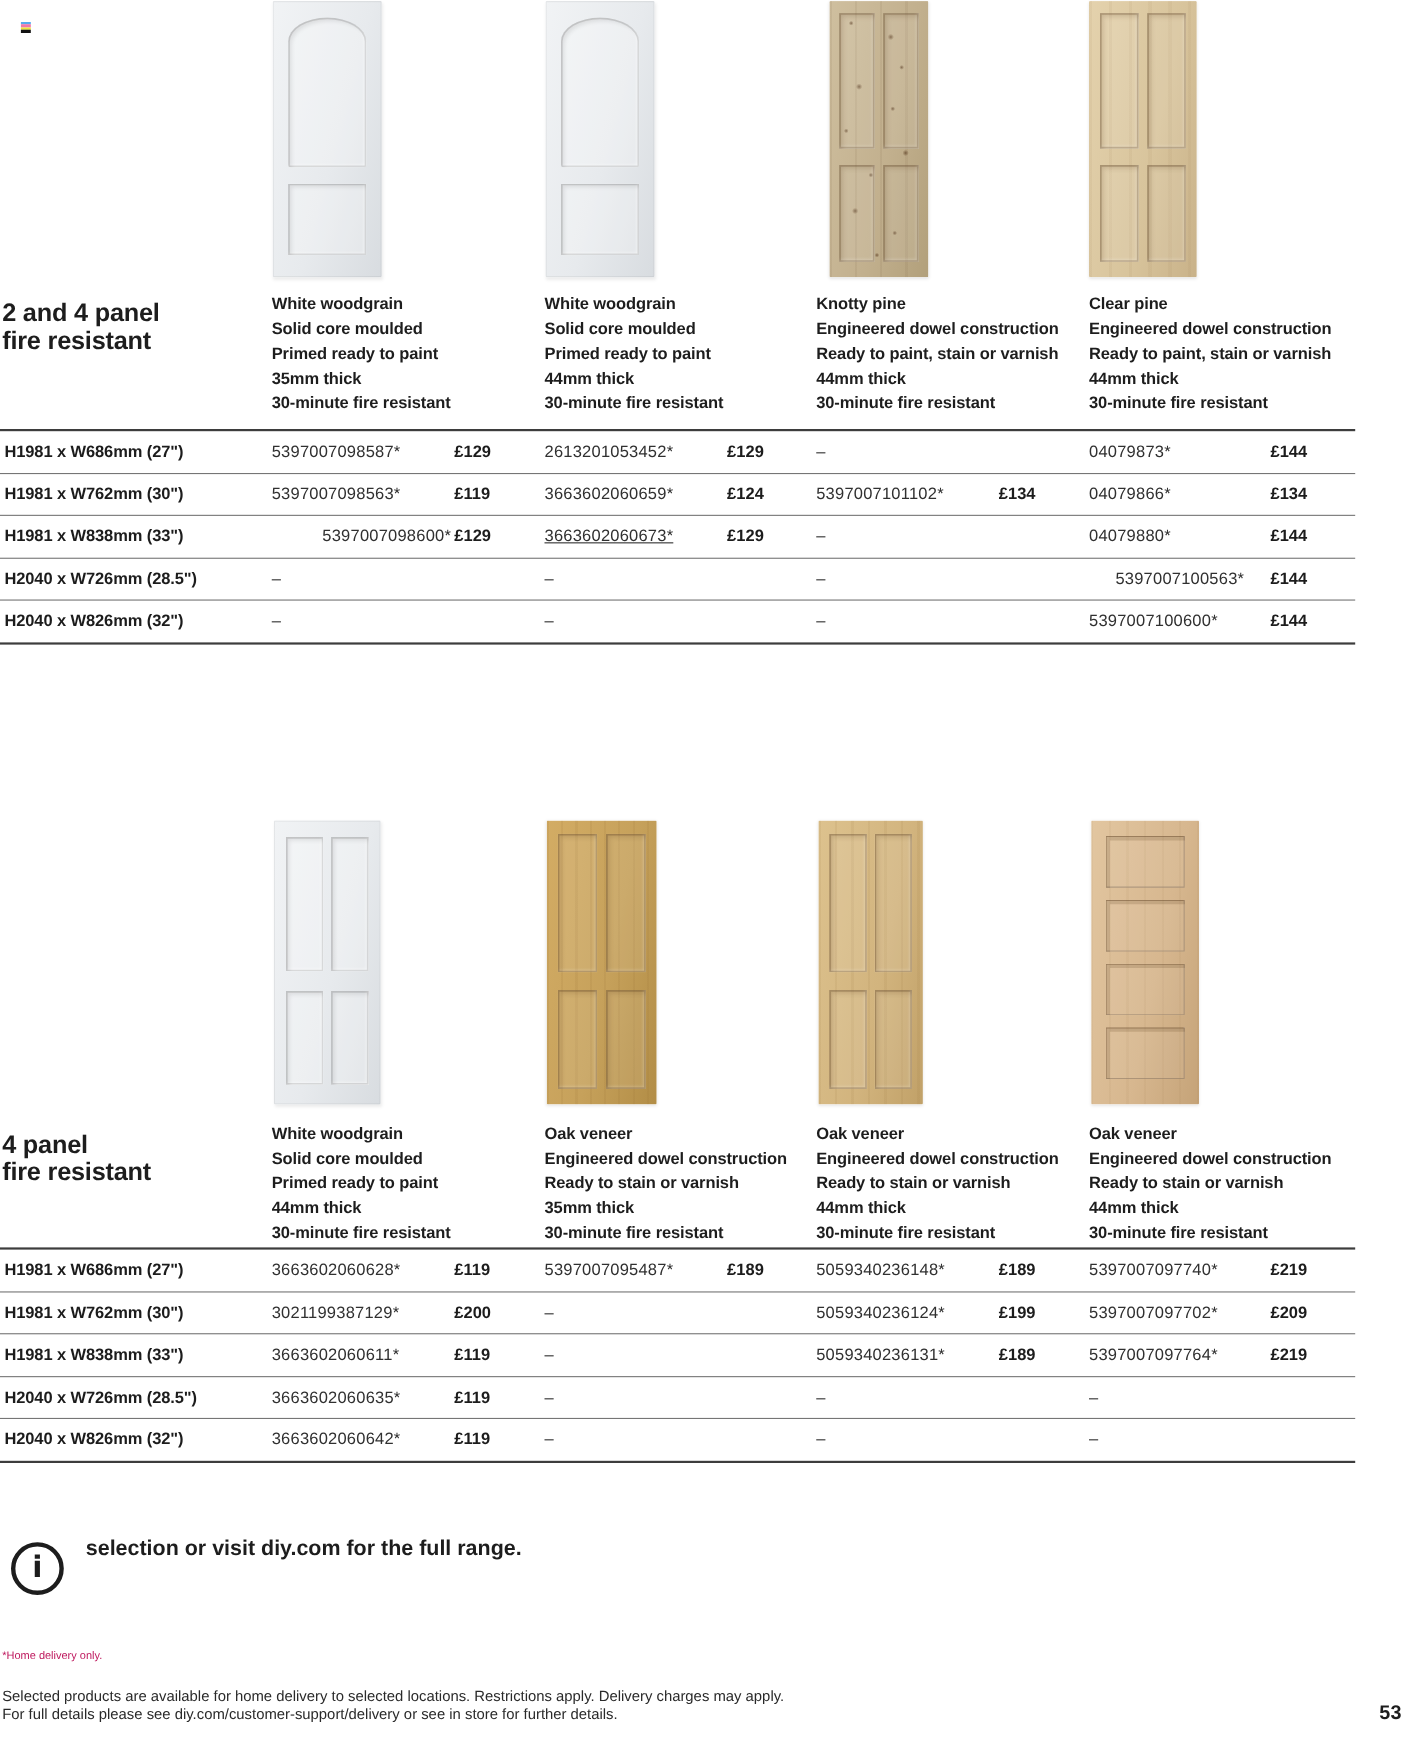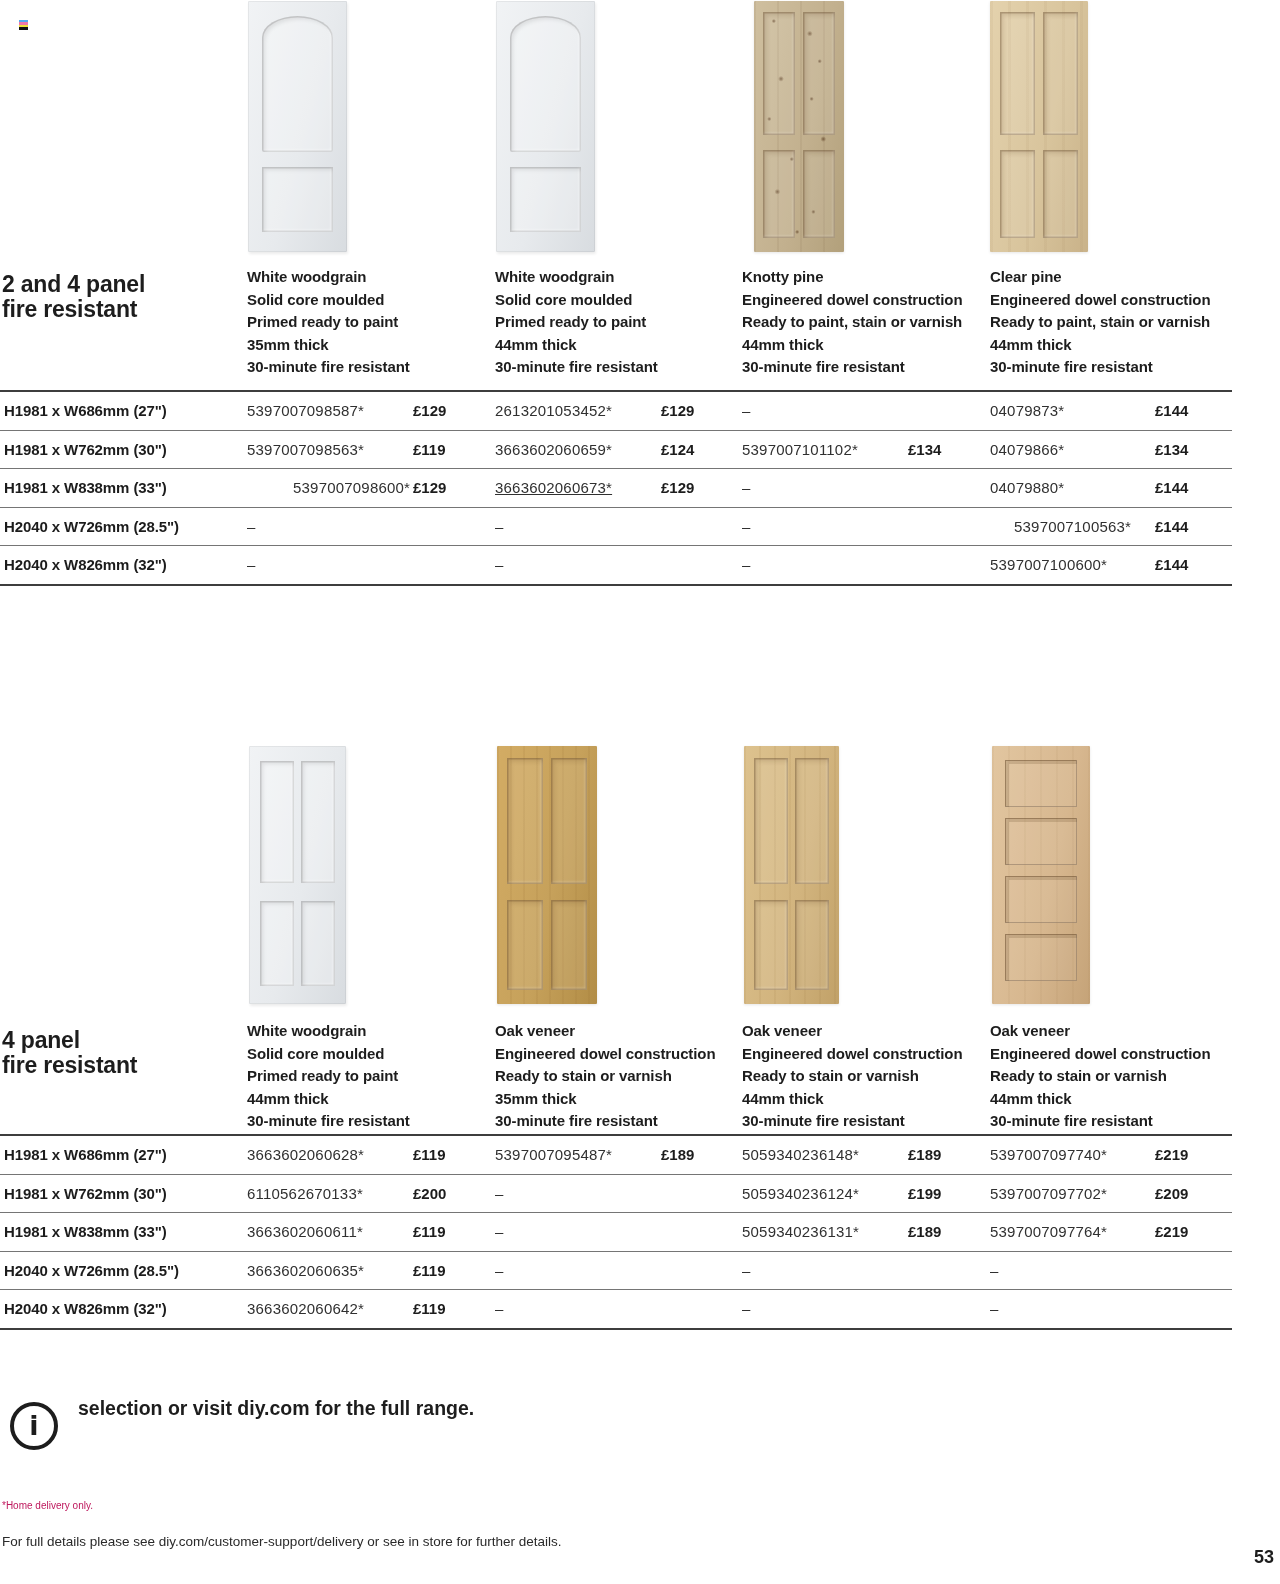--- a/index.html
+++ b/index.html
@@ -274,21 +274,21 @@
             <span class="price" style="left: 413px;">£119</span>
             <span class="code" style="left: 495px;">5397007095487*</span>
             <span class="price" style="left: 661px;">£189</span>
             <span class="code" style="left: 742px;">5059340236148*</span>
             <span class="price" style="left: 908px;">£189</span>
             <span class="code" style="left: 990px;">5397007097740*</span>
             <span class="price" style="left: 1155px;">£219</span>
           </div>
           <div class="t-row">
             <span class="size">H1981 x W762mm (30")</span>
-            <span class="code" style="left: 247px;">6110562670133*</span>
+            <span class="code" style="left: 247px;">3021199387129*</span>
             <span class="price" style="left: 413px;">£200</span>
             <span class="code" style="left: 495px;">–</span>
             <span class="code" style="left: 742px;">5059340236124*</span>
             <span class="price" style="left: 908px;">£199</span>
             <span class="code" style="left: 990px;">5397007097702*</span>
             <span class="price" style="left: 1155px;">£209</span>
           </div>
           <div class="t-row">
             <span class="size">H1981 x W838mm (33")</span>
             <span class="code" style="left: 247px;">3663602060611*</span>
@@ -321,17 +321,18 @@
 
   <div class="info-note">
     <div class="info-icon">i</div>
     <div class="info-text">
       <div>selection or visit diy.com for the full range.</div>
     </div>
   </div>
 
   <div class="fn-home">*Home delivery only.</div>
   <div class="fn-small">
+    <div>Selected products are available for home delivery to selected locations. Restrictions apply. Delivery charges may apply.</div>
     <div>For full details please see diy.com/customer-support/delivery or see in store for further details.</div>
   </div>
 
   <div class="page-num">53</div>
 </div>
 
 </body></html>

